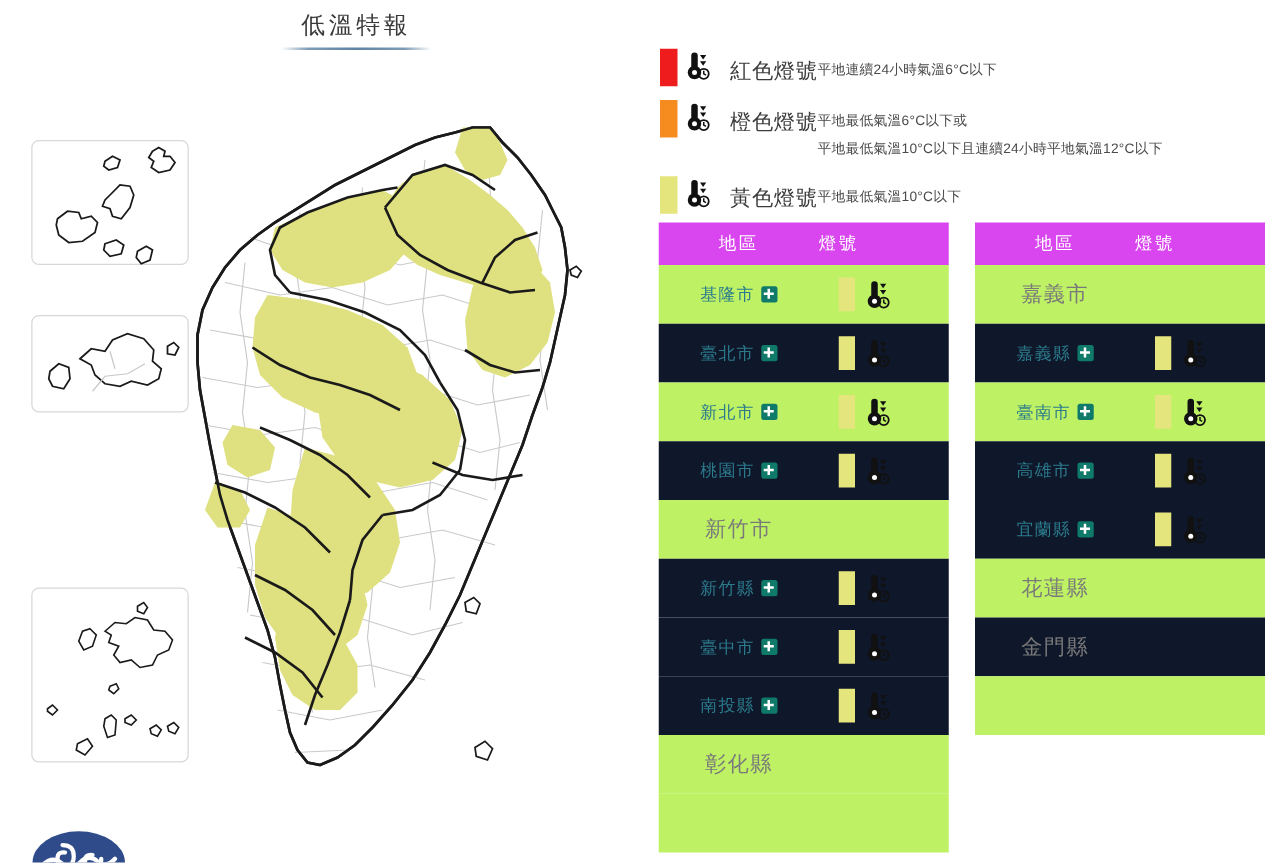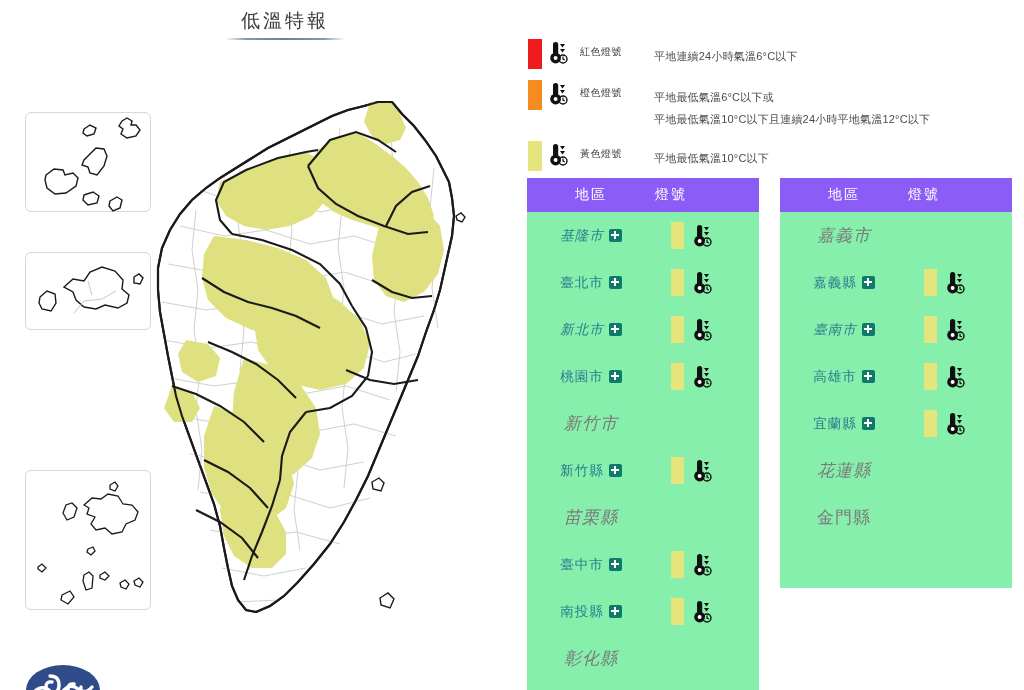--- a/index.html
+++ b/index.html
@@ -26,33 +26,33 @@
   #inset-penghu { left:25px; top:430px; width:126px; height:140px; }
 
   
   #logo { position:absolute; left:24px; top:622px; width:78px; height:56px; }
 
   
   #legend { position:absolute; left:528px; top:38px; width:490px; }
   .legend-row { display:flex; align-items:flex-start; margin-bottom:10px; }
   .legend-swatch { width:14px; height:30px; flex:0 0 14px; margin-top:1px; }
   .legend-thermo { width:30px; flex:0 0 30px; display:flex; align-items:center; justify-content:center; padding-top:2px; }
-  .legend-label { width:82px; flex:0 0 82px; font-size:10px; color:#3c3c3c; padding-top:7px; padding-left:8px; letter-spacing:0.5px;}
+  .legend-label { width:82px; flex:0 0 82px; font-size:17px; color:#3c3c3c; padding-top:7px; padding-left:8px; letter-spacing:0.5px;text-align:right;}
   .legend-desc { flex:1; font-size:11px; color:#4a4a4a; padding-top:7px; line-height:22px; letter-spacing:0.2px;}
 
   
   .area-table { position:absolute; width:232px; font-size:13px; }
   #table-left  { left:527px; top:178px; }
   #table-right { left:780px; top:178px; }
-  .tbl-head { display:flex; background:#8b5cf6; height:34px; align-items:center; }
+  .tbl-head { display:flex; background:#d946ef; height:34px; align-items:center; }
   .tbl-head .th-area  { flex:0 0 128px; text-align:center; color:#ffffff; font-size:14px; letter-spacing:2px; }
   .tbl-head .th-light { flex:1; color:#ffffff; font-size:14px; letter-spacing:2px; }
   .tbl-row { display:flex; height:47px; align-items:center; }
-  .tbl-row.odd  { background:#86efac;font-style:italic; }
-  .tbl-row.even { background:#86efac; }
+  .tbl-row.odd  { background:#bef264; }
+  .tbl-row.even { background:#0f172a; }
   .cell-area { flex:0 0 128px; text-align:center; white-space:nowrap; }
   .cell-light { flex:1; display:flex; align-items:center; justify-content:flex-start; padding-left:16px; }
   .area-name-active { color:#2b7b8c; font-size:13.5px; letter-spacing:1px; }
   .area-name-plain  { color:#7a7a7a; font-size:17px; letter-spacing:1px; }
   .plus-icon { display:inline-block; width:13px; height:13px; background:#0f7a6a; border-radius:2px;
                position:relative; vertical-align:-2px; margin-left:5px; }
   .plus-icon:before, .plus-icon:after { content:""; position:absolute; background:#fff; }
   .plus-icon:before { left:2.5px; top:5.5px; width:8px; height:2px; }
   .plus-icon:after  { left:5.5px; top:2.5px; width:2px; height:8px; }
   .light-bar { width:13px; height:27px; margin-right:6px; }
@@ -394,24 +394,20 @@
                   <circle cx="9.6" cy="18" r="2" fill="#fff"></circle>
                   <path d="M14 4 l5 0 -2.5 3.5 z"></path>
                   <path d="M14 9 l5 0 -2.5 3.5 z"></path>
                   <circle cx="17" cy="19" r="4" fill="none" stroke="#111" stroke-width="1.4"></circle>
                   <path d="M17 16.5 l0 2.6 1.8 1" stroke="#111" stroke-width="1.2" fill="none"></path>
                 </g>
               </svg>
             </div>
           </div>
         </div>
-        <div class="tbl-row odd">
-          <div class="cell-area"><span class="area-name-plain">苗栗縣</span></div>
-          <div class="cell-light"></div>
-        </div>
         <div class="tbl-row even">
           <div class="cell-area"><span class="area-name-active">臺中市</span><span class="plus-icon"></span></div>
           <div class="cell-light">
             <div class="light-bar" style="background: rgb(229, 229, 126);"></div>
             <div class="thermo-holder">
               <svg width="22" height="26" viewBox="0 0 22 26">
                 <g fill="#111">
                   <rect x="7" y="2" width="5.2" height="13" rx="2.6"></rect>
                   <circle cx="9.6" cy="18" r="5.4"></circle>
                   <circle cx="9.6" cy="18" r="2" fill="#fff"></circle>

